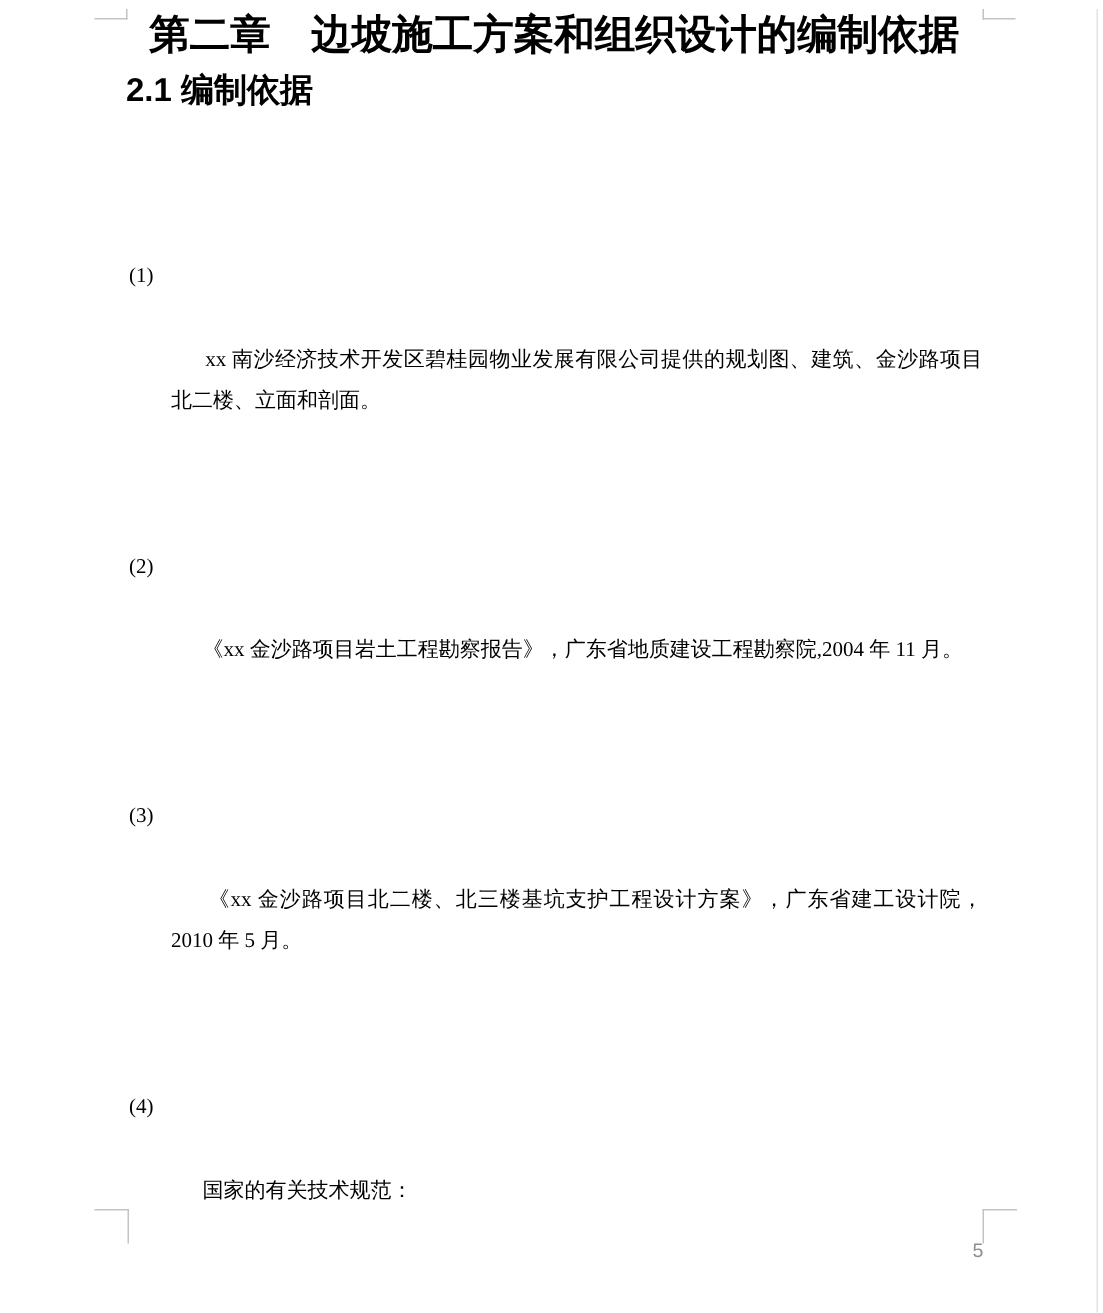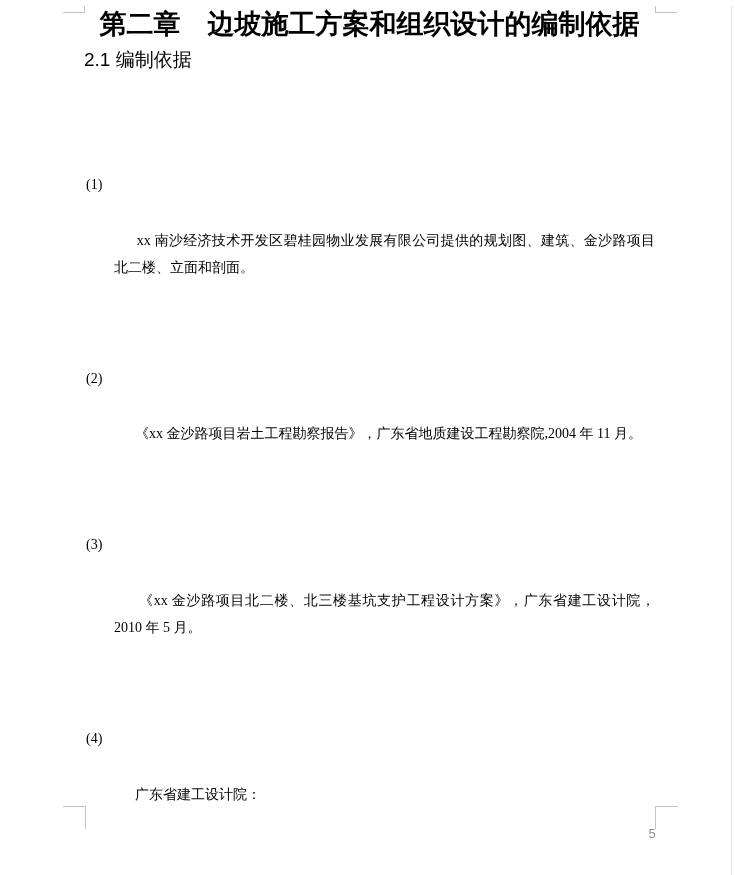--- a/index.html
+++ b/index.html
@@ -16,22 +16,22 @@
   .doc-title {
     margin: 6px 80px 0 84px;
     text-align: center;
     font-weight: bold;
     font-size: 27px;
     line-height: 36px;
     font-family: "DejaVu Serif", "Liberation Serif", serif;
   }
   .h2 {
     margin: 6px 80px 0 84px;
-    font-weight: normal;
-    font-size: 19px;
+    font-weight: bold;
+    font-size: 22px;
     line-height: 24px;
     font-family: "Liberation Sans", "DejaVu Sans", sans-serif;
   }
   .content {
     margin: 16px 80px 0 84px;
     font-size: 14px;
     line-height: 27.7px;
     text-align: justify;
     white-space: pre-wrap;
   }
@@ -85,21 +85,21 @@
     <div class="item">
       <span class="marker">(2)</span>
       <span>《xx 金沙路项目岩土工程勘察报告》，广东省地质建设工程勘察院,2004 年 11 月。</span>
     </div>
     <div class="item">
       <span class="marker">(3)</span>
       <span>《xx 金沙路项目北二楼、北三楼基坑支护工程设计方案》，广东省建工设计院，2010 年 5 月。</span>
     </div>
     <div class="item">
       <span class="marker">(4)</span>
-      <span>广东省建工设计院：</span>
+      <span>国家的有关技术规范：</span>
     </div>
 
     
     
     
     
     
     
     
     

